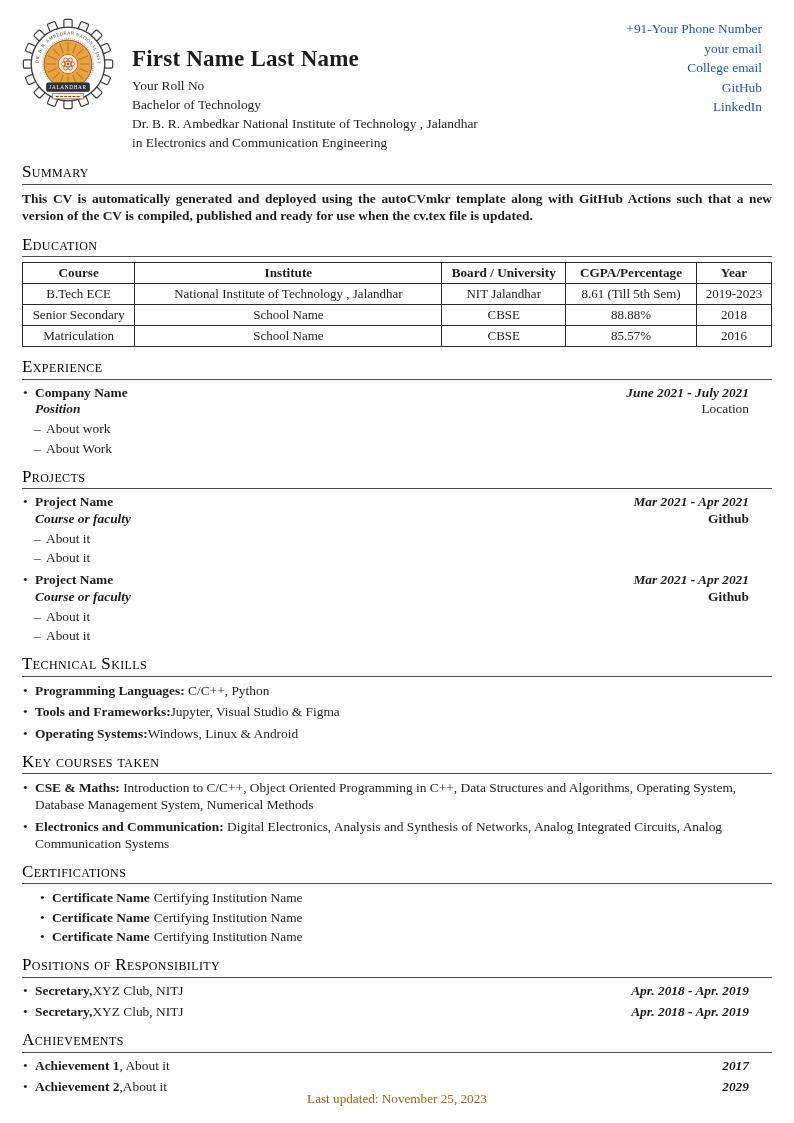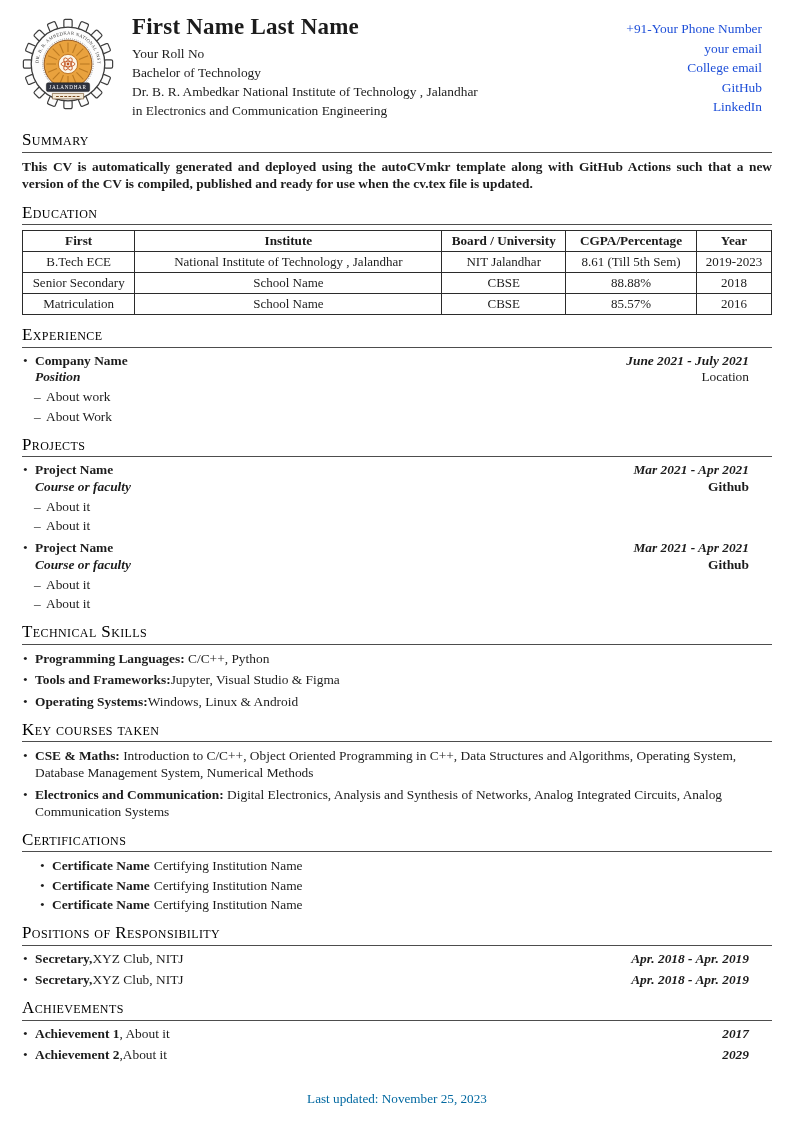--- a/index.html
+++ b/index.html
@@ -4,21 +4,21 @@
 <style>
   html,body{margin:0;padding:0;background:#ffffff;}
   .page{
     width:794px;height:1123px;box-sizing:border-box;position:relative;
     padding:14px 22px 0 22px;background:#ffffff;overflow:hidden;
     font-family:"Liberation Serif", serif;color:#1c1c1c;
   }
   
   .header{display:flex;align-items:flex-start;}
   .logo{width:92px;height:96px;flex:none;margin-top:2px;}
-  .header-left{margin-left:18px;flex:1;min-width:0;}
+  .header-left{margin-left:18px;flex:1;min-width:0;margin-top:32px;}
   .person-name{font-size:23px;font-weight:bold;line-height:26px;margin:0 0 4px 0;letter-spacing:.2px;}
   .header-line{font-size:13.4px;line-height:19px;}
   .header-right{text-align:right;font-size:13.4px;line-height:19.5px;margin-top:5px;padding-right:10px;white-space:nowrap;}
   .contact-line{display:block;color:#1d4ed8;text-decoration:none;cursor:pointer;}
   
   .section{margin-top:10px;}
   .section-title{
     font-size:17px;line-height:1.15;font-weight:500;font-variant:small-caps;
     letter-spacing:.4px;border-bottom:1.6px solid #4d4d4d;
     padding-bottom:2px;margin:0 0 5px 0;color:#000000;
@@ -43,21 +43,21 @@
   .li .marker{position:absolute;left:1px;top:0;}
   .skill-li{margin-bottom:4.5px;}
   .course-li{margin-bottom:4.5px;}
   .cert-block{margin-left:17px;}
   .cert-li{margin-bottom:2.5px;}
   .inst{margin-left:4px;}
   .pos-li{margin-bottom:4.5px;}
   .ach-li{margin-bottom:4.5px;}
   .link{color:#1c1c1c;text-decoration:none;cursor:pointer;}
   
-  .footer{position:absolute;left:0;bottom:16px;width:100%;text-align:center;font-size:13.2px;color:#0369a1;}
+  .footer{position:absolute;left:0;bottom:16px;width:100%;text-align:center;font-size:13.2px;color:#a16207;}
 </style>
 </head>
 <body>
 
 <div class="page">
 
   <header class="header">
     <svg class="logo" viewBox="0 0 100 100" aria-hidden="true">
 
       <g fill="#fcfcfc" stroke="#3d3d3d" stroke-width="1.3">
@@ -139,21 +139,21 @@
   <section class="section">
     <h2 class="section-title">Summary</h2>
     <p class="summary-text">This CV is automatically generated and deployed using the autoCVmkr template along with GitHub Actions such that a new version of the CV is compiled, published and ready for use when the cv.tex file is updated.</p>
   </section>
 
   <section class="section">
     <h2 class="section-title">Education</h2>
     <table class="edu">
       <thead>
         <tr>
-          <th class="c0">First</th>
+          <th class="c0">Course</th>
           <th class="c1">Institute</th>
           <th class="c2">Board / University</th>
           <th class="c3">CGPA/Percentage</th>
           <th class="c4">Year</th>
         </tr>
       </thead>
       <tbody>
         <tr>
           <td>B.Tech ECE</td>
           <td>National Institute of Technology , Jalandhar</td>

